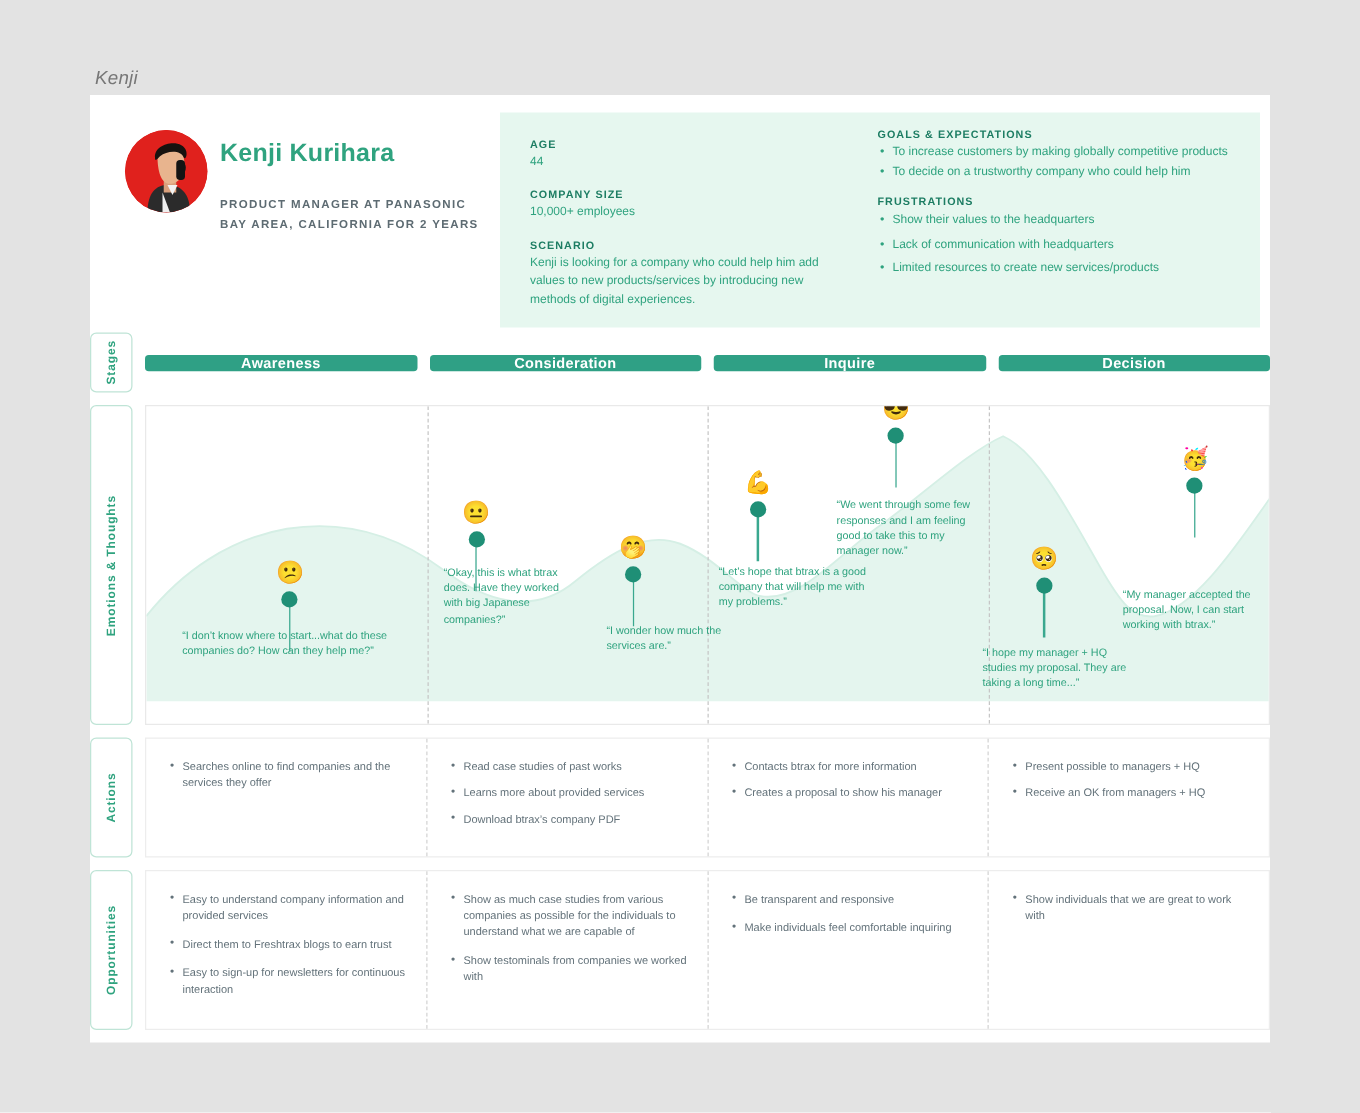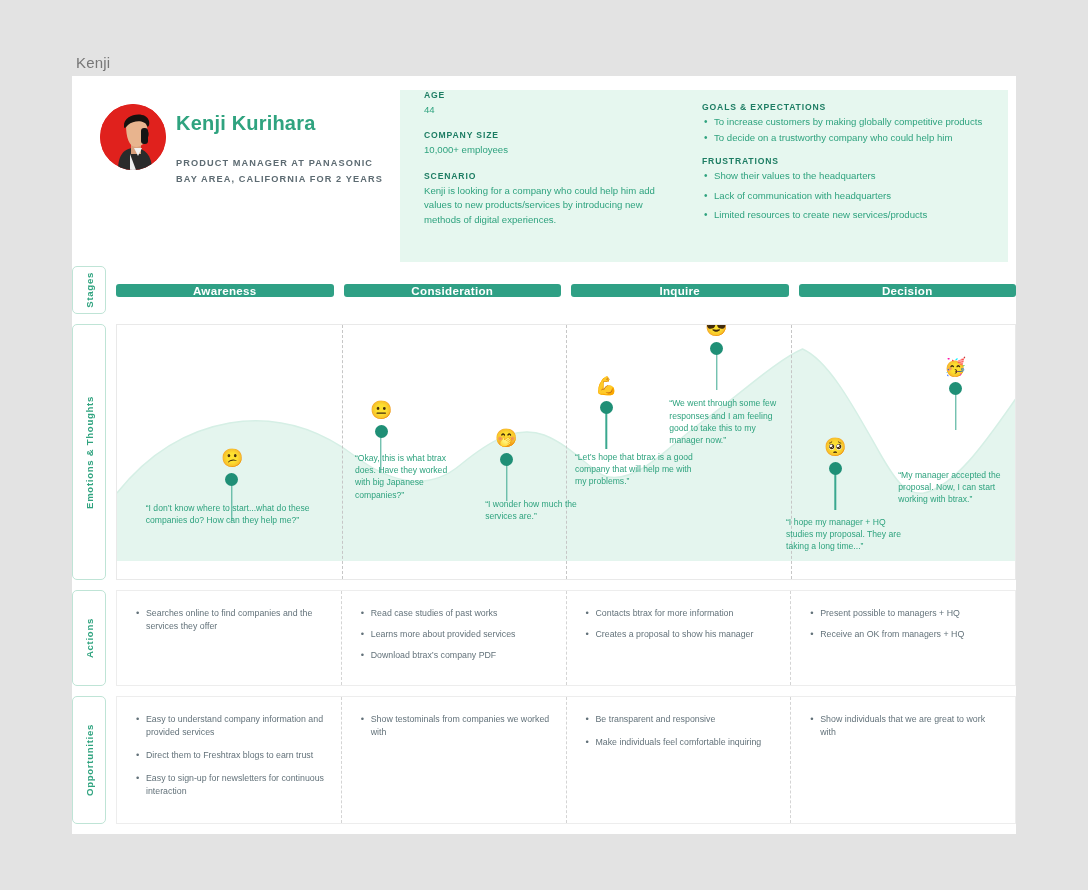--- a/index.html
+++ b/index.html
@@ -13,20 +13,21 @@
   }
 
   
   .page-label {
     position: absolute;
     left: 76px;
     top: 54px;
     font-size: 15px;
     color: #777777;
     letter-spacing: .2px;
+    font-style: italic;
   }
 
   
   .canvas {
     position: absolute;
     left: 72px;
     top: 76px;
     width: 944px;
     height: 758px;
     background: #ffffff;
@@ -77,21 +78,21 @@
   
   .info-panel {
     position: absolute;
     left: 328px;
     top: 14px;
     width: 608px;
     height: 172px;
     background: #e6f7ef;
     display: flex;
   }
-  .info-col-left  { width: 292px; padding: 0 18px 0 24px; }
+  .info-col-left  { width: 292px; padding: 20px 18px 0 24px; }
   .info-col-right { width: 316px; padding: 12px 18px 0 10px; }
 
   .info-h {
     font-size: 8.6px;
     font-weight: bold;
     color: #1d7d63;
     letter-spacing: .85px;
     margin-bottom: 3px;
   }
   .info-v {
@@ -423,20 +424,21 @@
       <div class="text-cells">
         <div class="text-cell">
           <ul>
             <li>Easy to understand company information and provided services</li>
             <li>Direct them to Freshtrax blogs to earn trust</li>
             <li>Easy to sign-up for newsletters for continuous interaction</li>
           </ul>
         </div>
         <div class="text-cell">
           <ul>
+            <li>Show as much case studies from various companies as possible for the individuals to understand what we are capable of</li>
             <li>Show testominals from companies we worked with</li>
           </ul>
         </div>
         <div class="text-cell">
           <ul>
             <li>Be transparent and responsive</li>
             <li>Make individuals feel comfortable inquiring</li>
           </ul>
         </div>
         <div class="text-cell">

